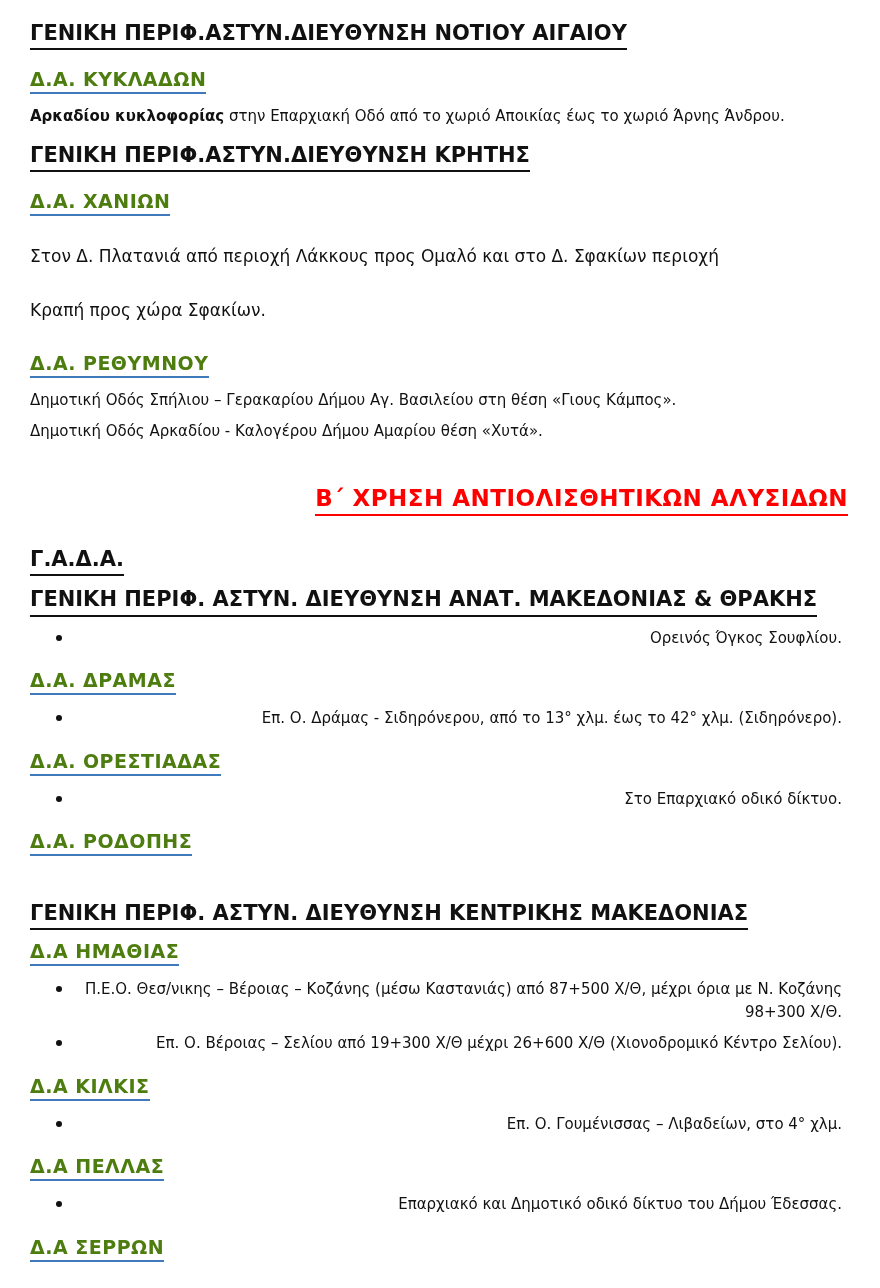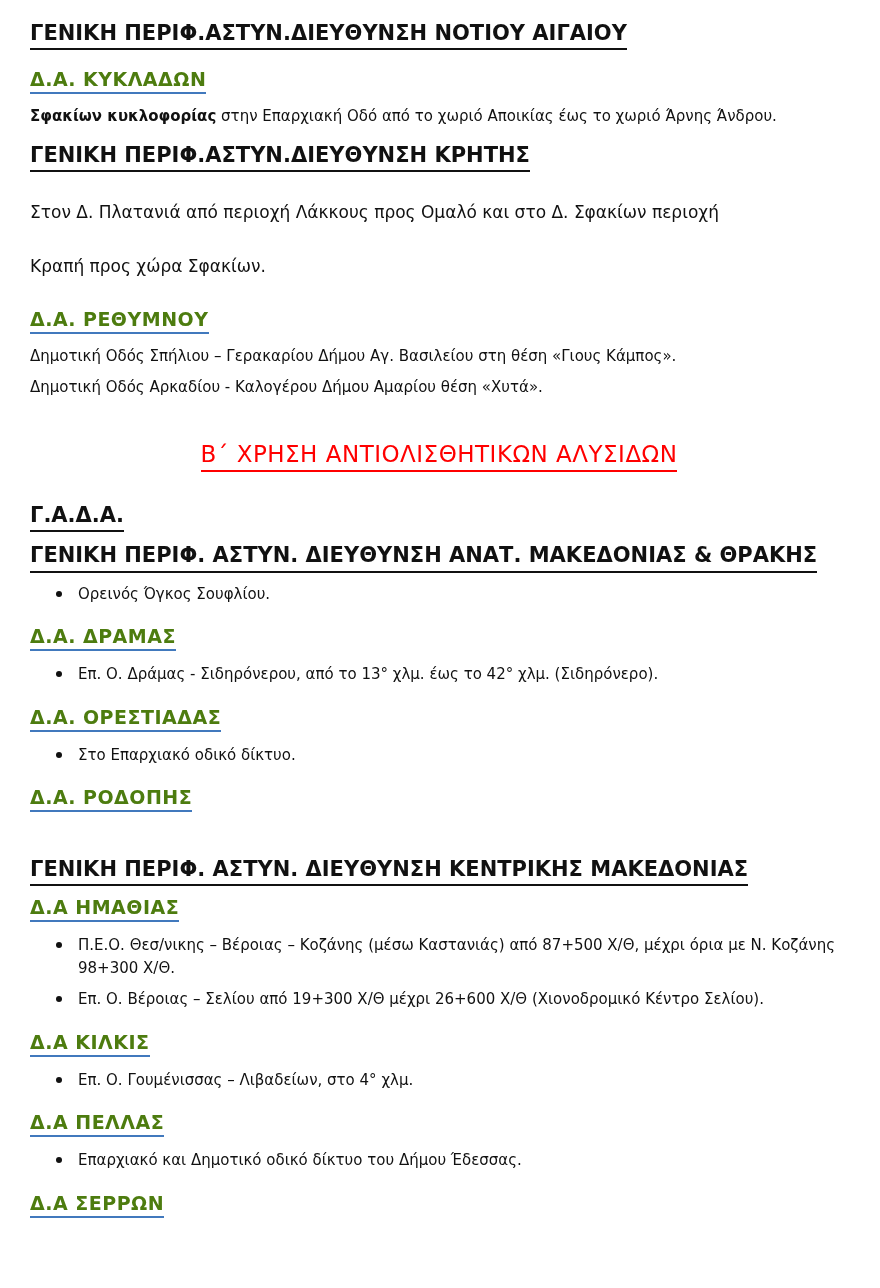--- a/index.html
+++ b/index.html
@@ -36,24 +36,24 @@
     margin: 18px 0 12px 0;
     letter-spacing: 0.5px;
   }
   .h2 > span {
     display: inline-block;
     border-bottom: 2px solid #4179bd;
     padding-bottom: 2px;
   }
   
   .red-title {
-    text-align: center;
+    text-align: right;
     margin: 42px 0 30px 0;
     font-size: 23px;
-    font-weight: normal;
+    font-weight: bold;
     color: #ff0000;
   }
   .red-title > span {
     display: inline-block;
     border-bottom: 2.5px solid #ff0000;
     padding-bottom: 3px;
     letter-spacing: 0.5px;
   }
   .body-text {
     font-size: 15px;
@@ -63,20 +63,21 @@
   .body-lg {
     font-size: 17px;
     margin: 27px 0;
     line-height: 1.6;
   }
   .bold-lead { font-weight: bold; }
   ul.bullets {
     list-style: none;
     margin: 8px 0 20px 0;
     padding: 0 0 0 48px;
+    text-align: right;
   }
   ul.bullets li {
     position: relative;
     font-size: 15px;
     line-height: 1.5;
     margin: 9px 0;
     padding-right: 6px;
   }
   ul.bullets li::before {
     content: "";
@@ -96,27 +97,30 @@
 <div class="page">
 
   <h1 class="h1">
     <span>ΓΕΝΙΚΗ ΠΕΡΙΦ.ΑΣΤΥΝ.ΔΙΕΥΘΥΝΣΗ ΝΟΤΙΟΥ ΑΙΓΑΙΟΥ</span>
   </h1>
 
   <h2 class="h2">
     <span>Δ.Α. ΚΥΚΛΑΔΩΝ</span>
   </h2>
   <p class="body-text">
-    <span class="bold-lead">Σφακίων κυκλοφορίας</span><span> στην Επαρχιακή Οδό από το χωριό Αποικίας έως το χωριό Άρνης Άνδρου.</span>
+    <span class="bold-lead">Αρκαδίου κυκλοφορίας</span><span> στην Επαρχιακή Οδό από το χωριό Αποικίας έως το χωριό Άρνης Άνδρου.</span>
   </p>
 
   <h1 class="h1">
     <span>ΓΕΝΙΚΗ ΠΕΡΙΦ.ΑΣΤΥΝ.ΔΙΕΥΘΥΝΣΗ ΚΡΗΤΗΣ</span>
   </h1>
 
+  <h2 class="h2">
+    <span>Δ.Α. ΧΑΝΙΩΝ</span>
+  </h2>
   <p class="body-lg">Στον Δ. Πλατανιά από περιοχή Λάκκους προς Ομαλό  και στο Δ. Σφακίων περιοχή</p>
   <p class="body-lg">Κραπή προς  χώρα Σφακίων.</p>
 
   <h2 class="h2">
     <span>Δ.Α. ΡΕΘΥΜΝΟΥ</span>
   </h2>
   <p class="body-text">Δημοτική Οδός Σπήλιου – Γερακαρίου Δήμου Αγ. Βασιλείου στη θέση «Γιους Κάμπος».</p>
   <p class="body-text">Δημοτική Οδός Αρκαδίου - Καλογέρου Δήμου Αμαρίου θέση «Χυτά».</p>
 
   <div class="red-title">

